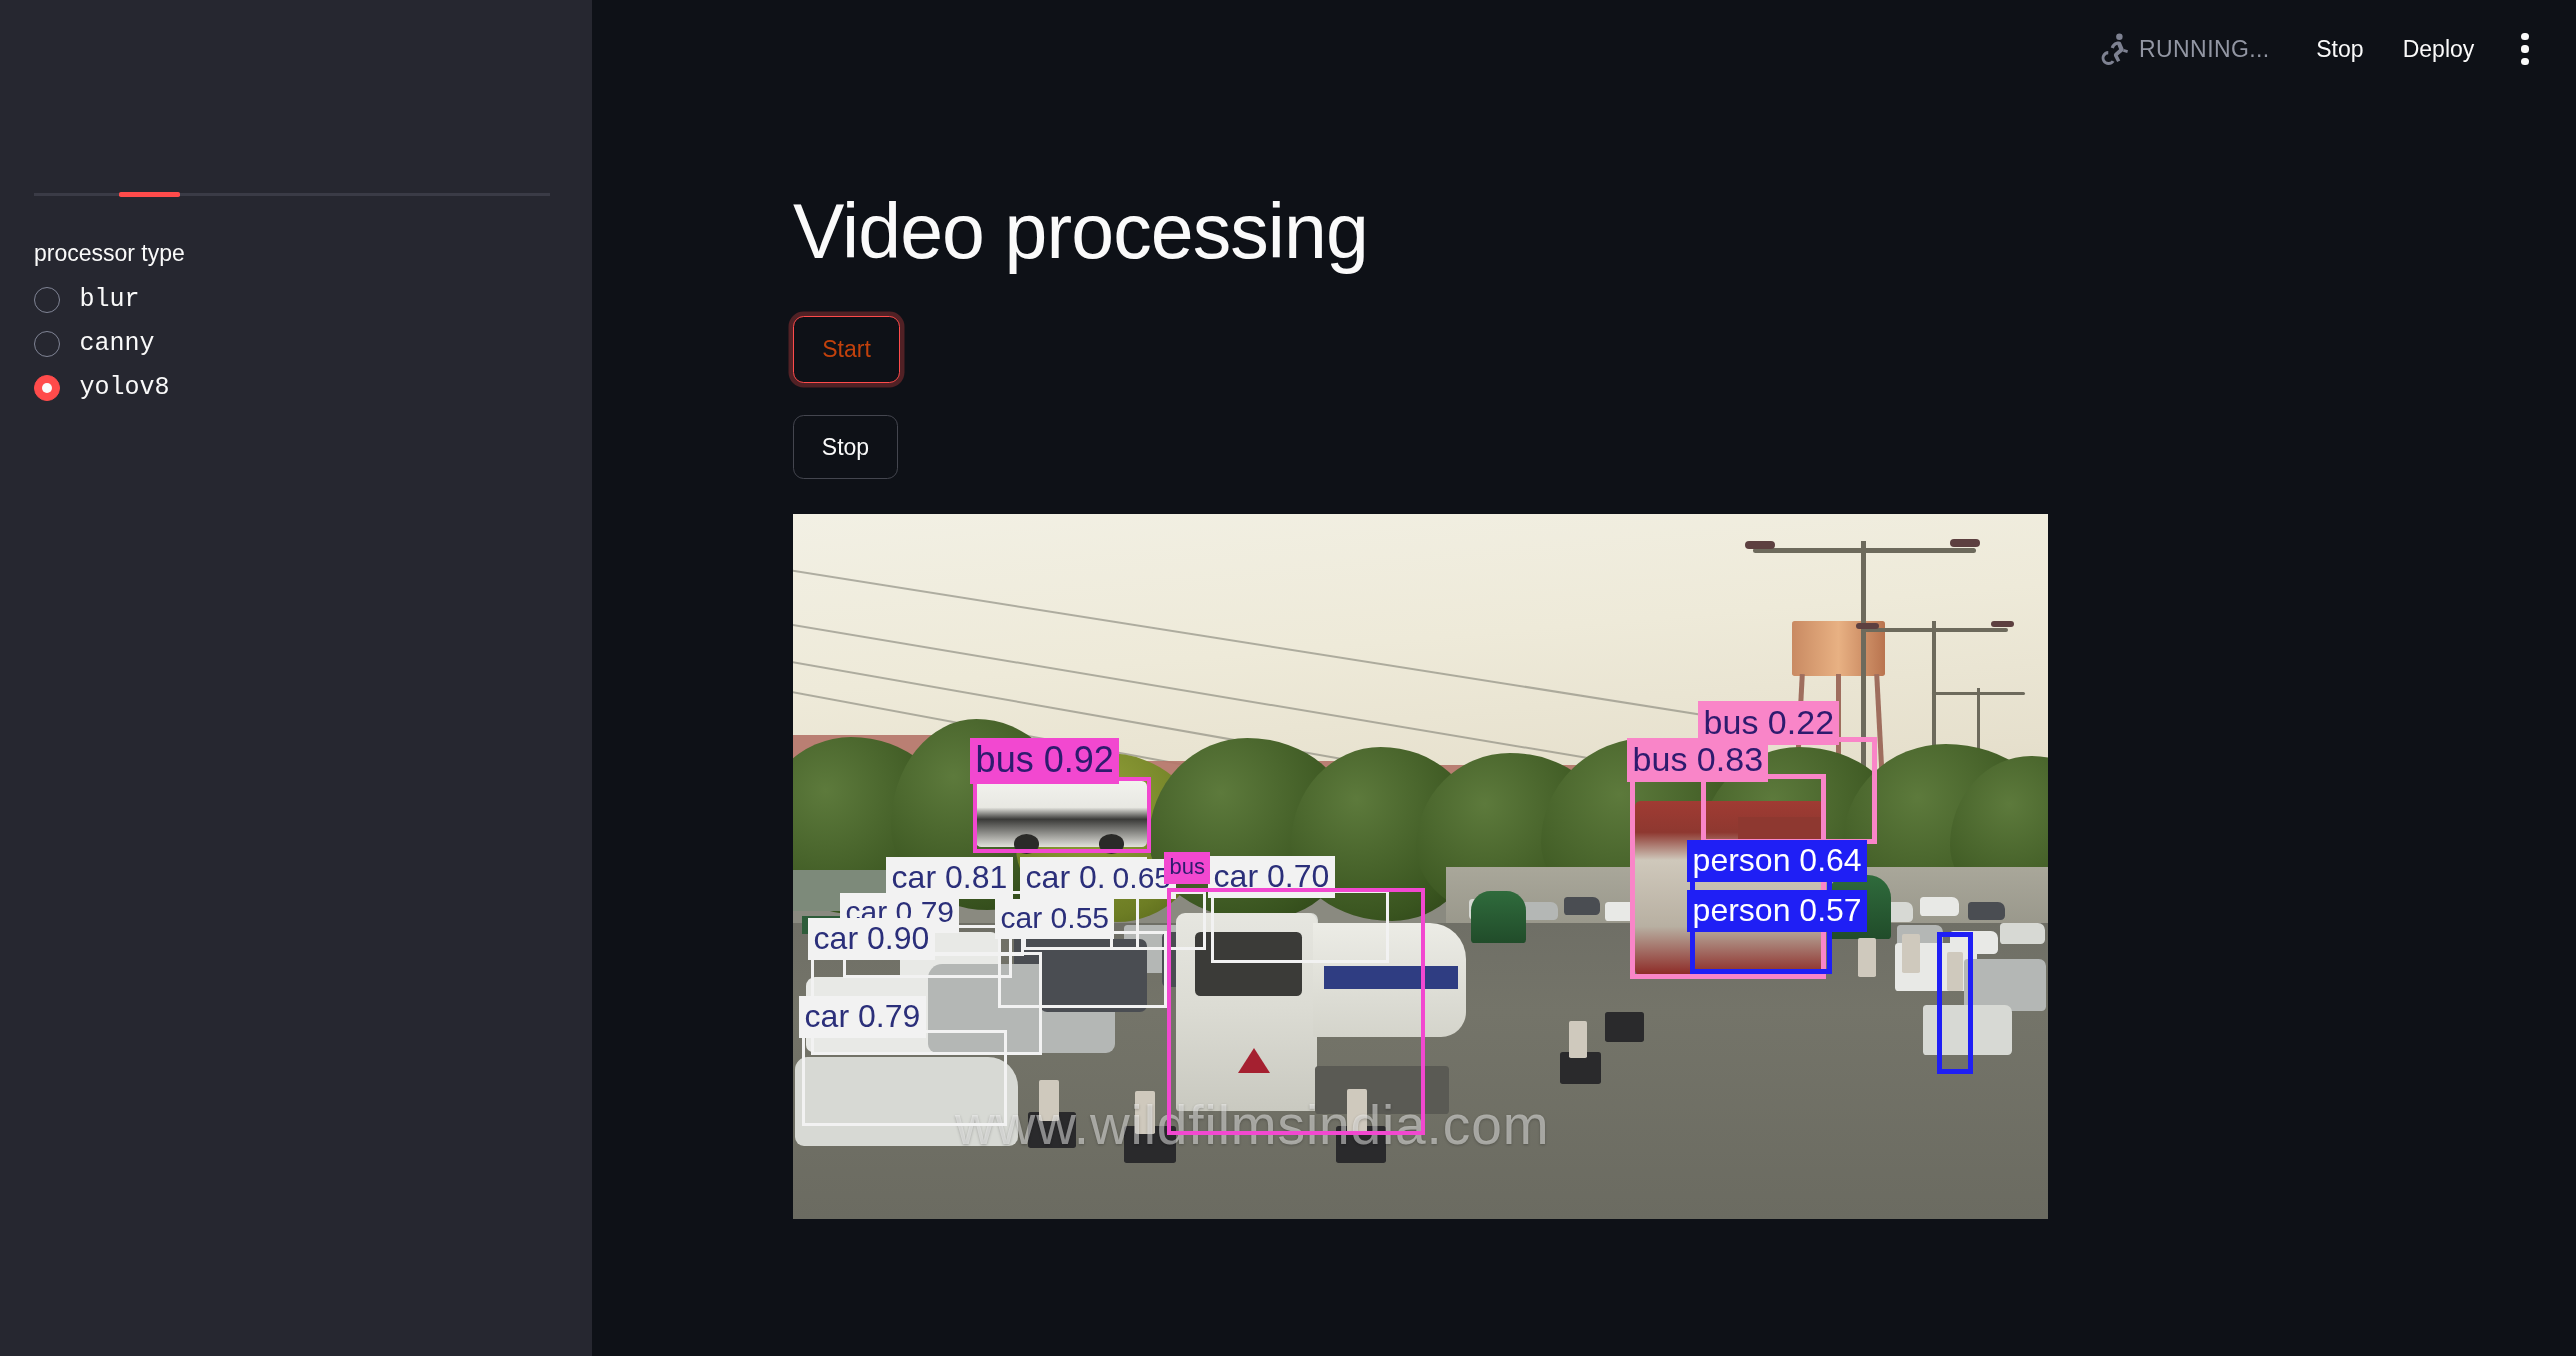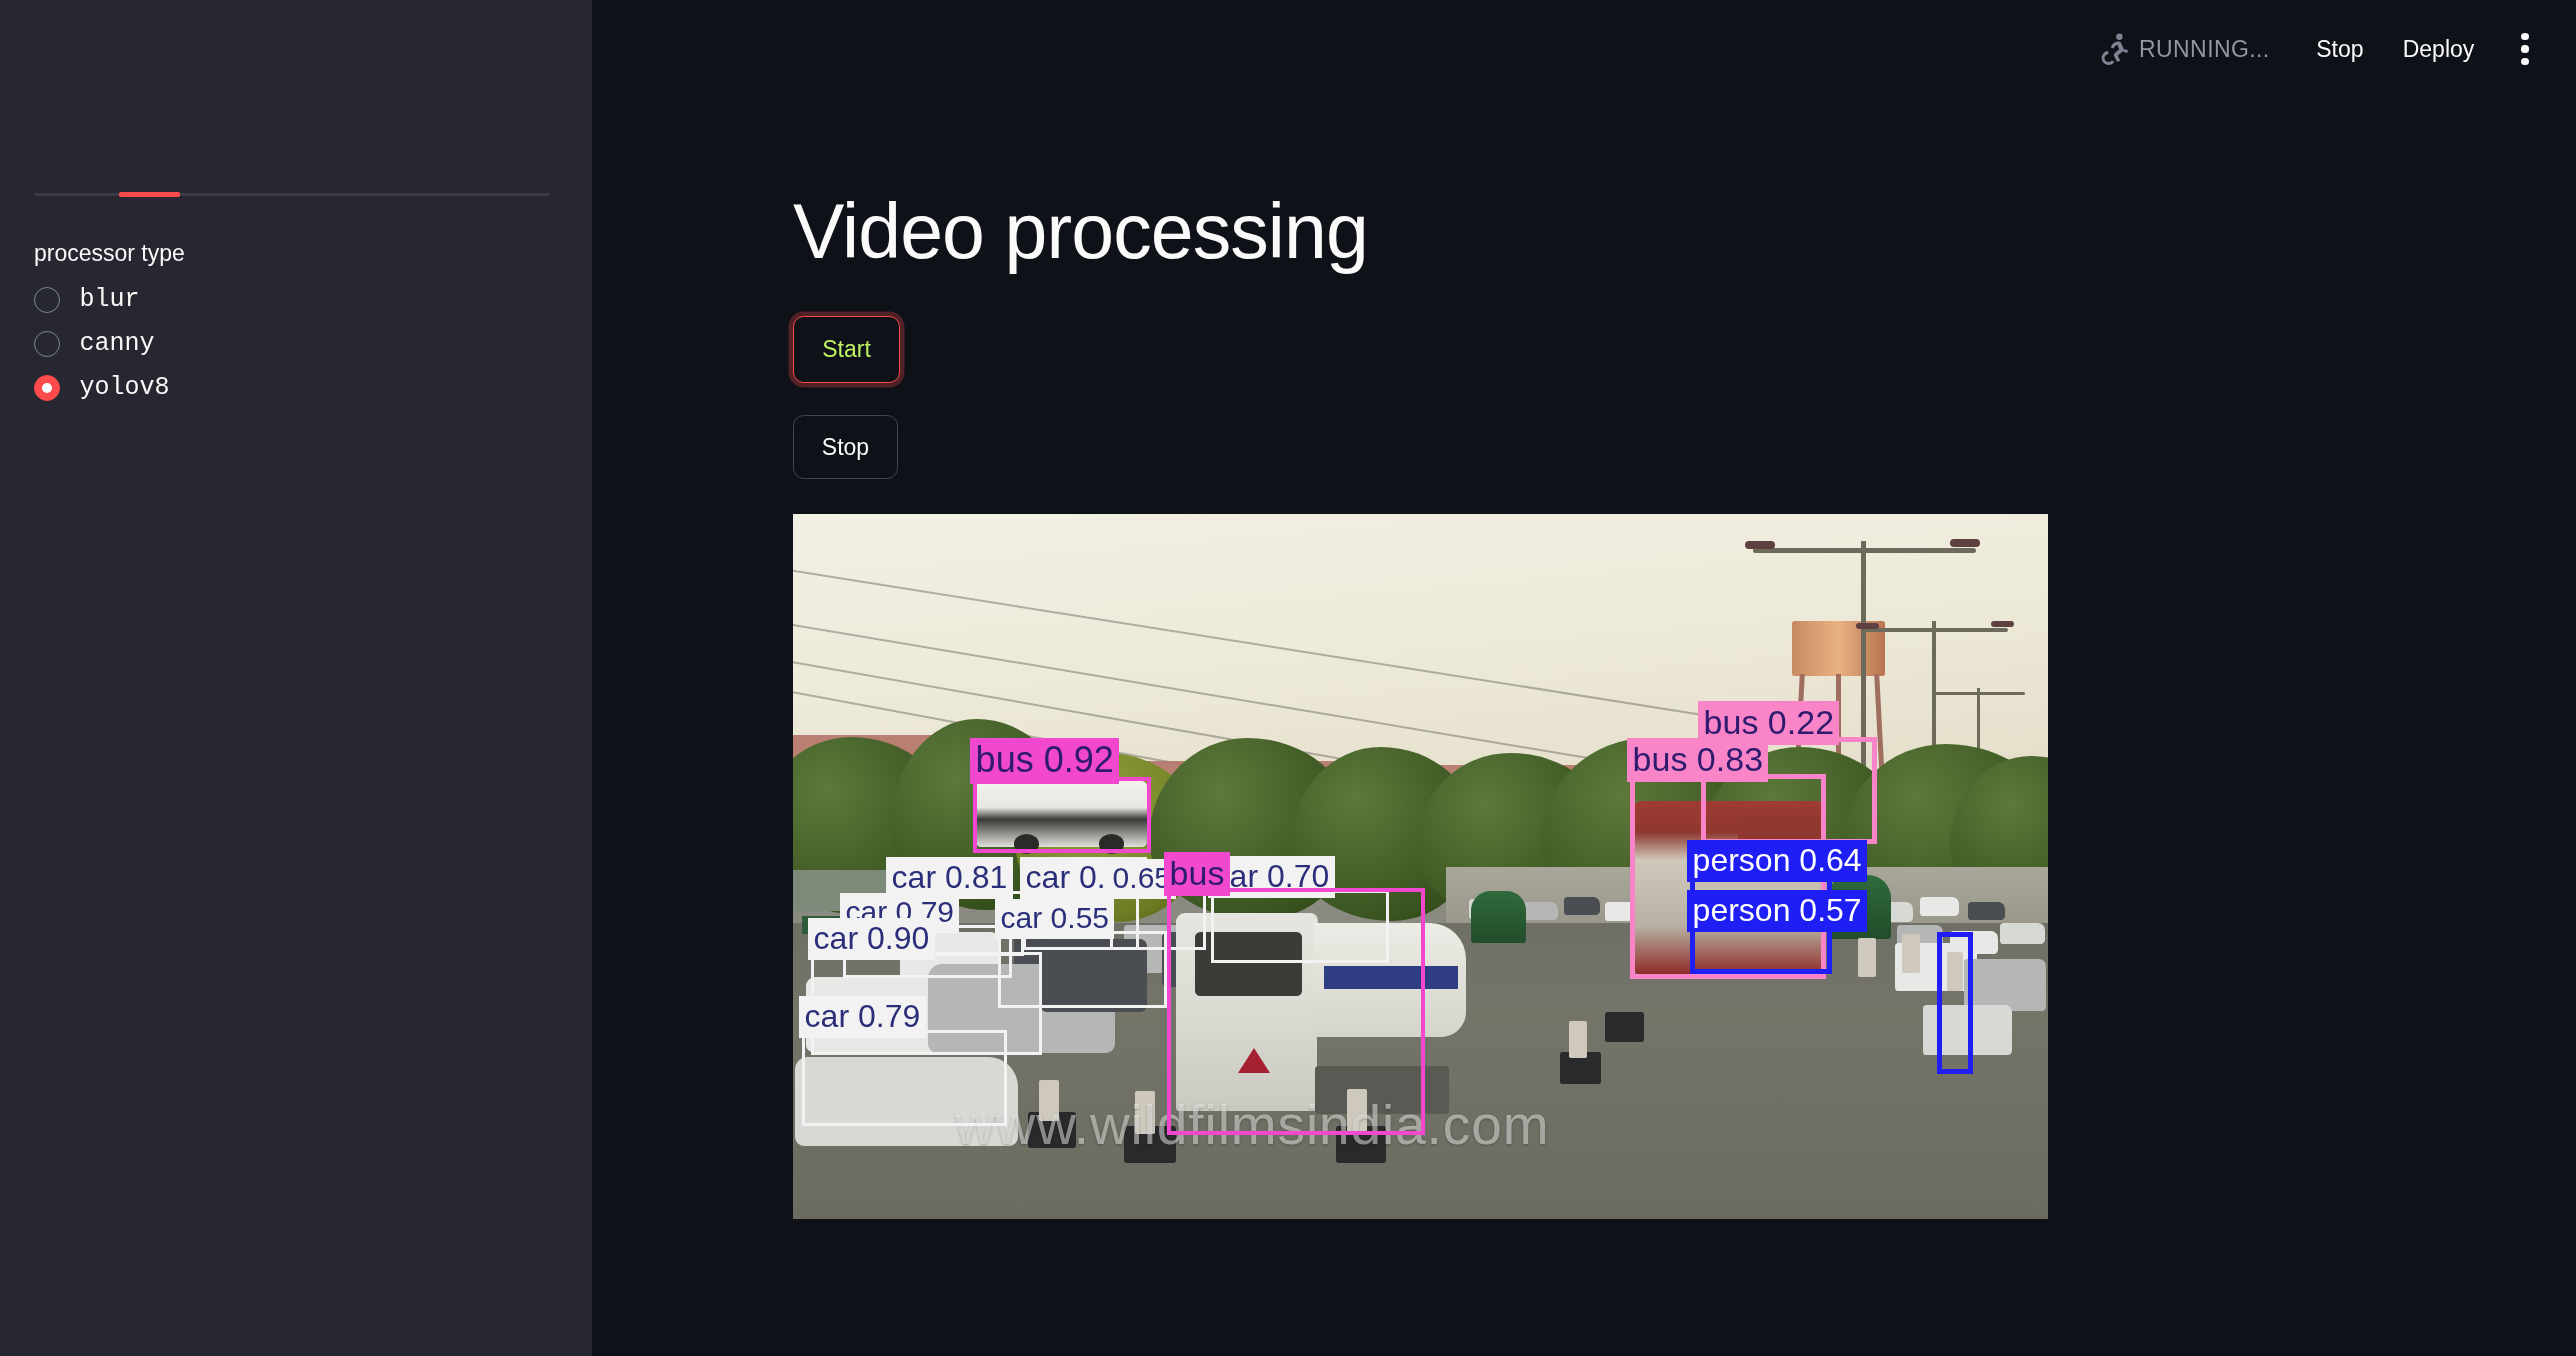--- a/index.html
+++ b/index.html
@@ -91,21 +91,21 @@
   }
 
   .btn {
     position: absolute; border-radius: 10.7px; background: #0E1117;
     border: 1.8px solid #44464F; color: #FAFAFA; font-size: 23px;
     display: flex; align-items: center; justify-content: center;
     cursor: pointer; font-family: "Liberation Sans", sans-serif;
   }
   #start-btn {
     left: 201px; top: 316px; width: 107px; height: 67px;
-    border-color: #FF4B4B; color: #bef264;
+    border-color: #FF4B4B; color: #c2410c;
     box-shadow: 0 0 0 4.5px rgba(255,75,75,0.28);
   }
   #stop-btn { left: 201px; top: 415px; width: 105px; height: 64px; }
 
   
   .video-frame {
     position: absolute; left: 201px; top: 514px;
     width: 1255px; height: 705px; overflow: hidden;
     background: #8a8a80;
   }
@@ -373,21 +373,21 @@
             <div class="det c-white" style="left: 317px; top: 377px; width: 96px; height: 59px;">
               <div class="box"></div>
               <div class="tag" style="top: -32px; font-size: 30px;">0.65</div>
             </div>
             <div class="det c-white" style="left: 418px; top: 376px; width: 178px; height: 73px;">
               <div class="box"></div>
               <div class="tag" style="top: -34px; font-size: 32px;">car 0.70</div>
             </div>
             <div class="det c-pink" style="left: 374px; top: 374px; width: 258px; height: 247px;">
               <div class="box"></div>
-              <div class="tag" style="top: -36px; font-size: 34px;">bus</div>
+              <div class="tag" style="top: -36px; font-size: 22px;">bus</div>
             </div>
             <div class="det c-pink2" style="left: 908px; top: 223px; width: 176px; height: 107px;">
               <div class="box"></div>
               <div class="tag" style="top: -36px; font-size: 34px;">bus 0.22</div>
             </div>
             <div class="det c-pink2" style="left: 837px; top: 260px; width: 196px; height: 205px;">
               <div class="box"></div>
               <div class="tag" style="top: -36px; font-size: 34px;">bus 0.83</div>
             </div>
             <div class="det c-blue" style="left: 897px; top: 358px; width: 142px; height: 52px;">

